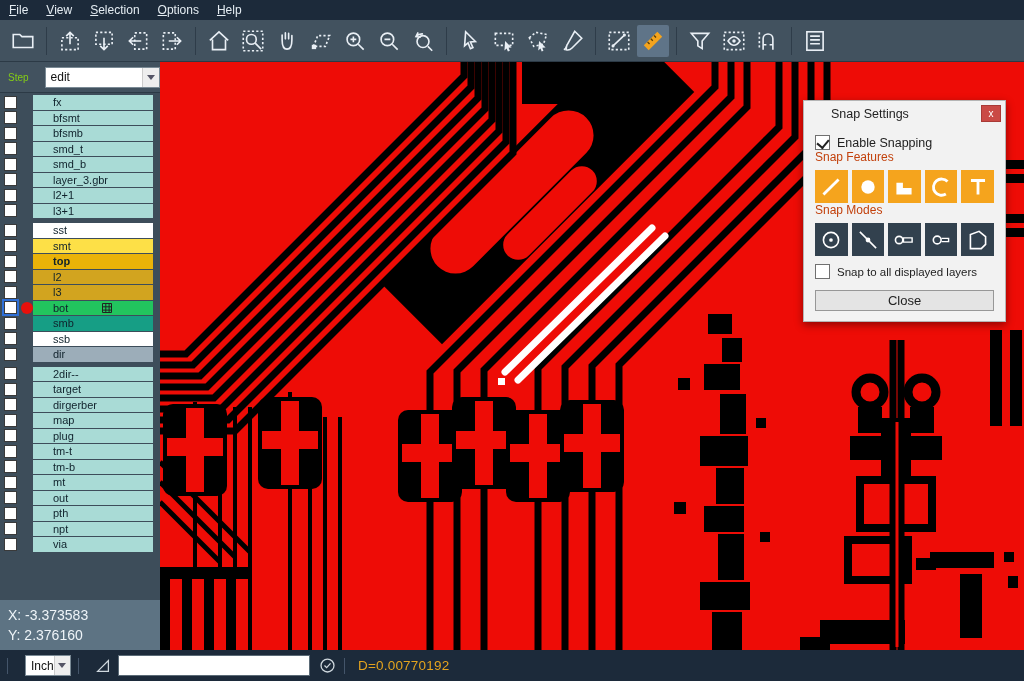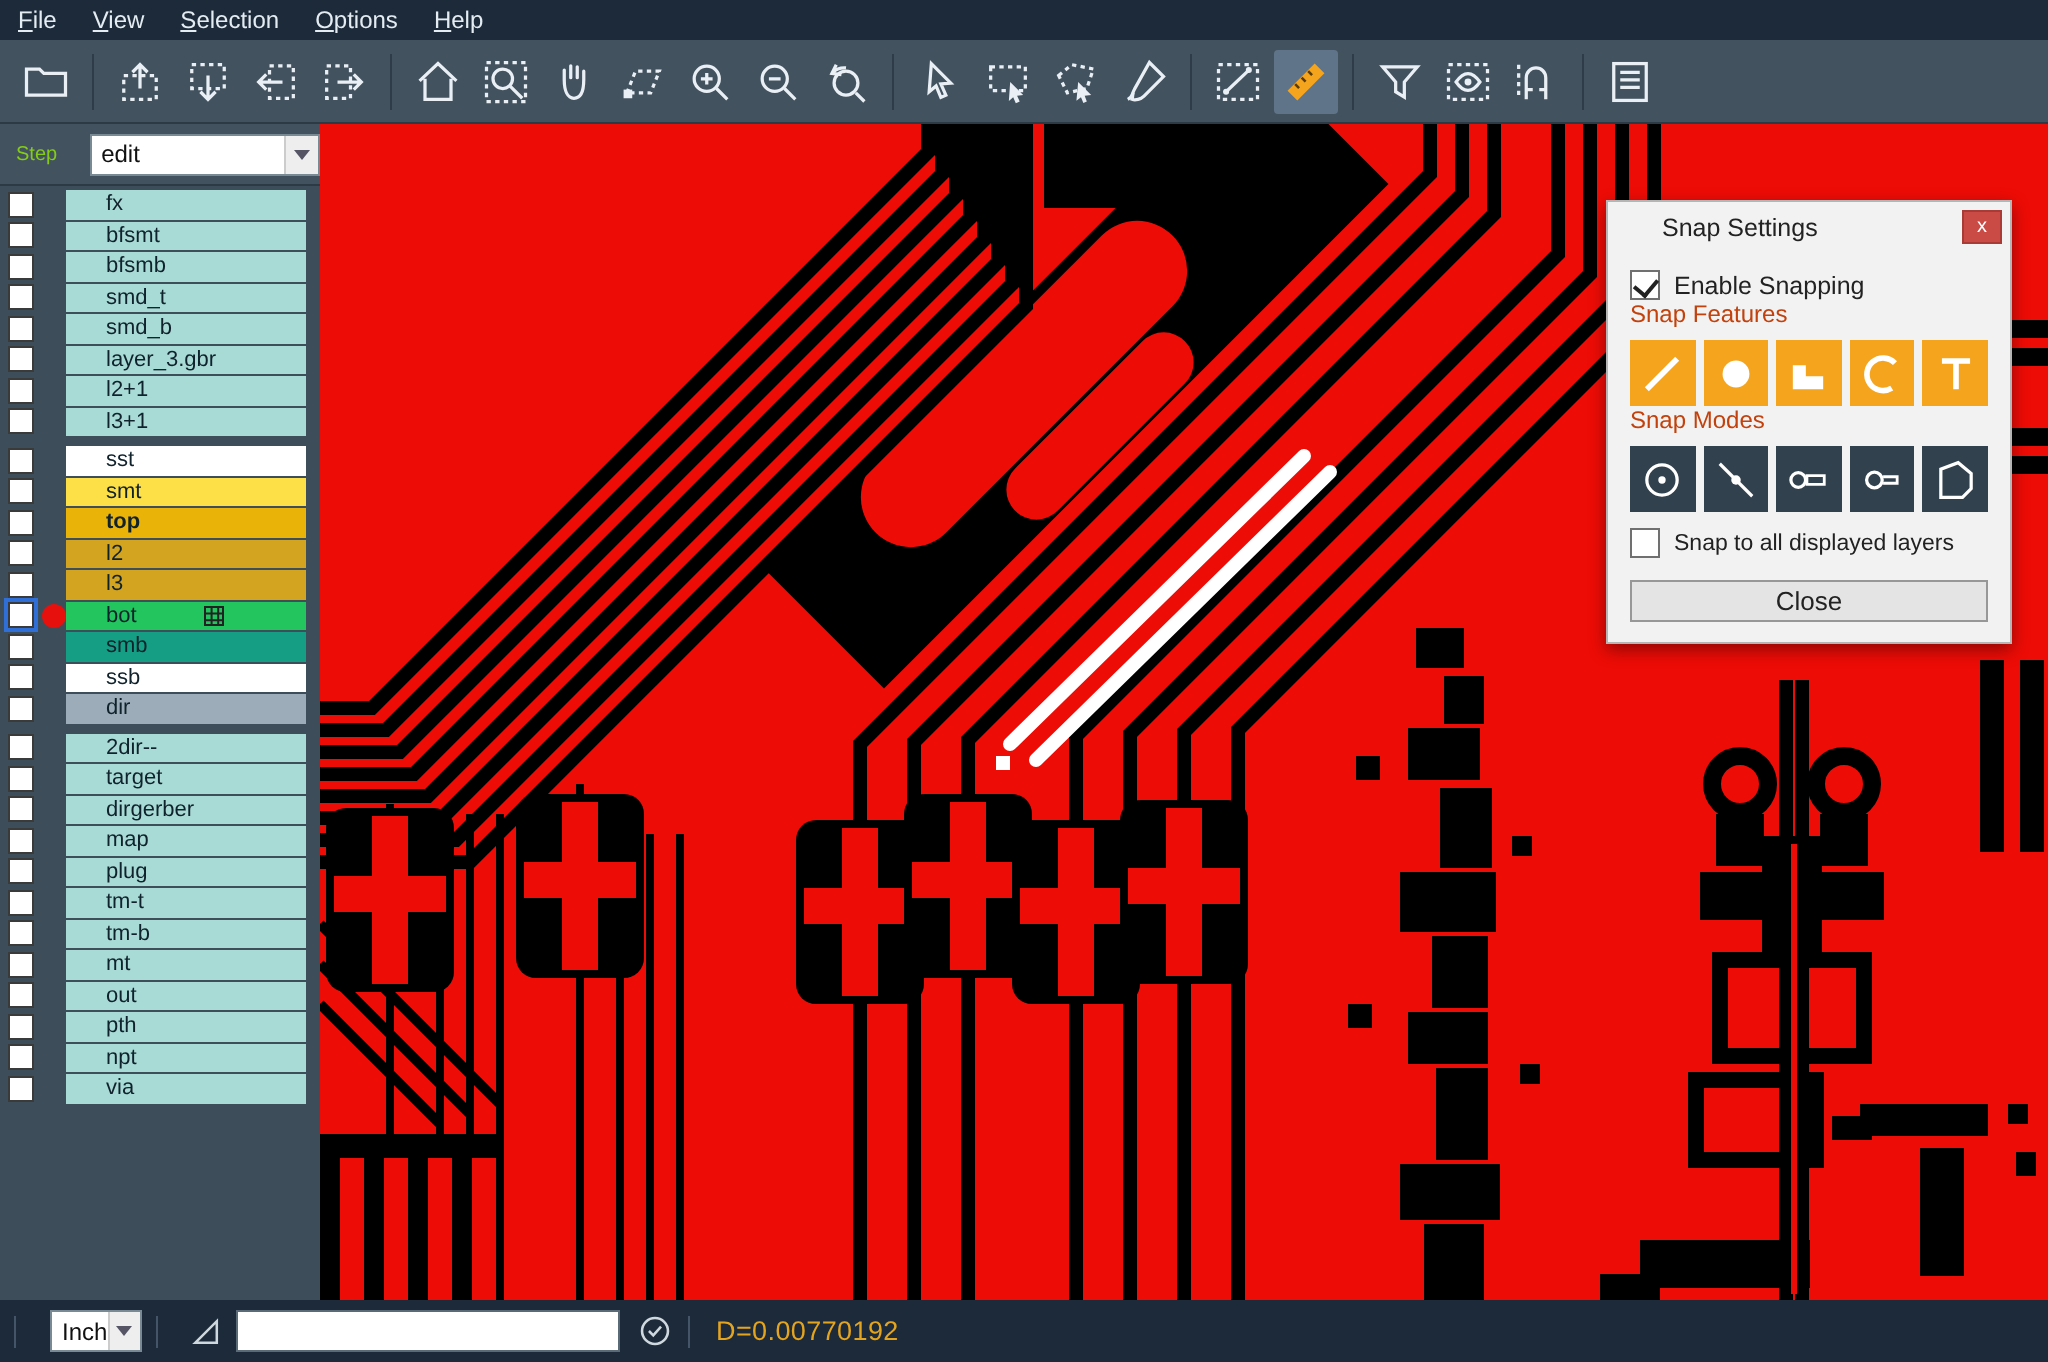--- a/index.html
+++ b/index.html
@@ -555,20 +555,24 @@
           <span class="cbcell">
             <span class="cb"></span>
           </span>
           <span class="dotcell"></span>
           <span class="lname" style="background: rgb(169, 219, 214);">
             <span>via</span>
           </span>
         </div>
       </div>
     </div>
+  <div id="statusblk">
+    <div>X: -3.373583</div>
+    <div>Y: 2.376160</div>
+  </div>
 </div>
 
 <div id="canvas">
 <svg width="864" height="588" viewBox="0 0 864 588">
   <rect x="0" y="0" width="864" height="588" fill="var(--red)"></rect>
 
   <g>
     <rect x="362" y="0" width="105" height="42" fill="#000"></rect>
     <line x1="282" y1="220" x2="472" y2="30" stroke="#000" stroke-width="88" stroke-linecap="square"></line>
     <rect x="247" y="105" width="210" height="50" rx="25" fill="var(--red)" transform="rotate(-45 352 130)"></rect>

